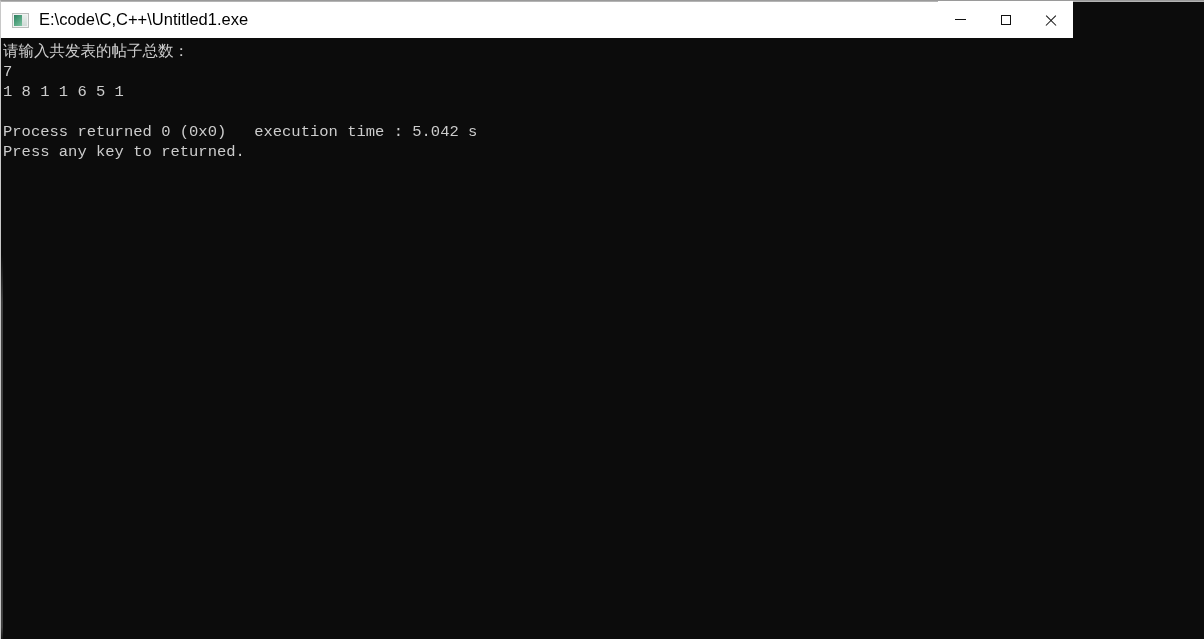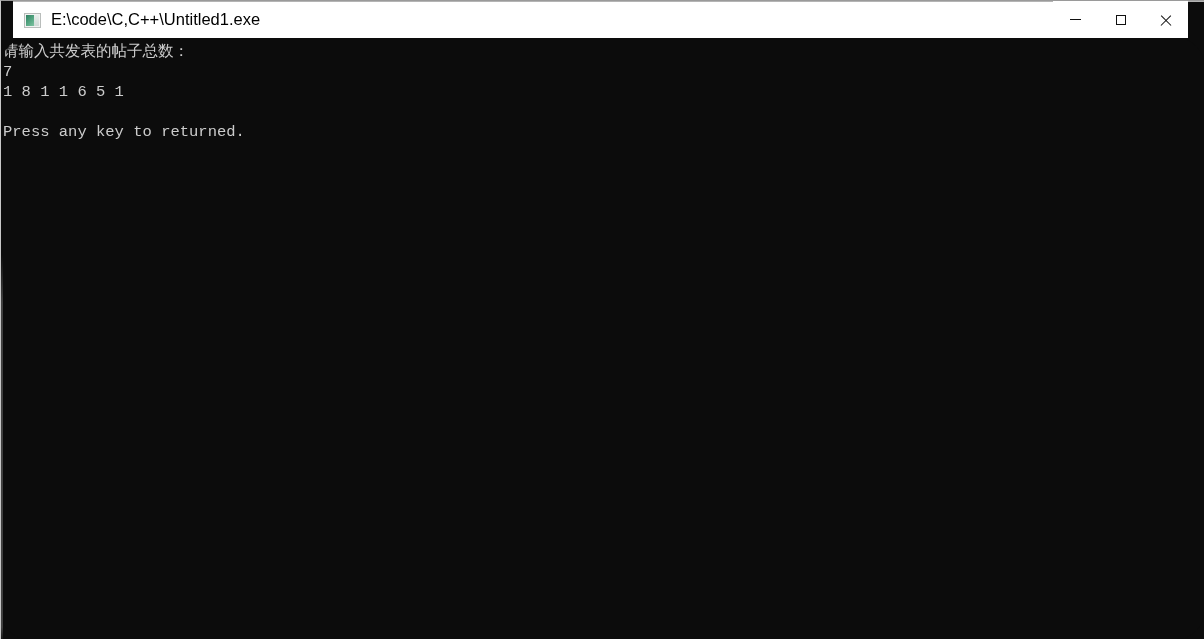--- a/index.html
+++ b/index.html
@@ -22,22 +22,22 @@
     background: #0c0c0c;
     box-sizing: border-box;
     border-top: 1px solid #9a9a9a;
     border-left: 1px solid #c8c8c8;
   }
 
   
   .titlebar {
     position: absolute;
     top: 0;
-    left: 12px;
-    width: 1175px;
+    left: 0;
+    width: 1072px;
     height: 37px;
     background: #ffffff;
     display: flex;
     align-items: center;
     box-sizing: border-box;
   }
   .titlebar-left {
     display: flex;
     align-items: center;
     flex: 1 1 auto;
@@ -151,21 +151,20 @@
 
   
   .console {
     position: absolute;
     top: 37px;
     left: 0;
     width: 1203px;
     height: 601px;
     background: #0c0c0c;
     overflow: hidden;
-    border-radius: 27px;
   }
   .console-inner {
     padding: 4px 0 0 2px;
   }
   .line {
     font-family: "Liberation Mono", "DejaVu Sans Mono", monospace;
     font-size: 15.5px;
     line-height: 20px;
     color: #cccccc;
     white-space: pre;
@@ -216,19 +215,20 @@
       </div>
     </div>
   </div>
 
   <div class="console">
     <div class="console-inner">
       <div class="line">请输入共发表的帖子总数：</div>
       <div class="line">7</div>
       <div class="line">1 8 1 1 6 5 1</div>
       <div class="line blank"></div>
+      <div class="line">Process returned 0 (0x0)   execution time : 5.042 s</div>
       <div class="line">Press any key to returned.</div>
     </div>
   </div>
 
   <div class="left-edge"></div>
 
 </div>
 
 </body></html>

